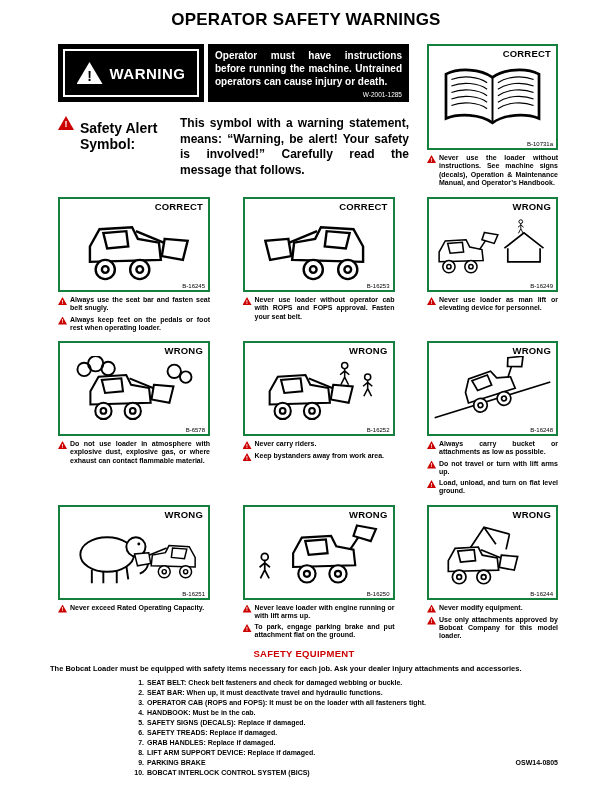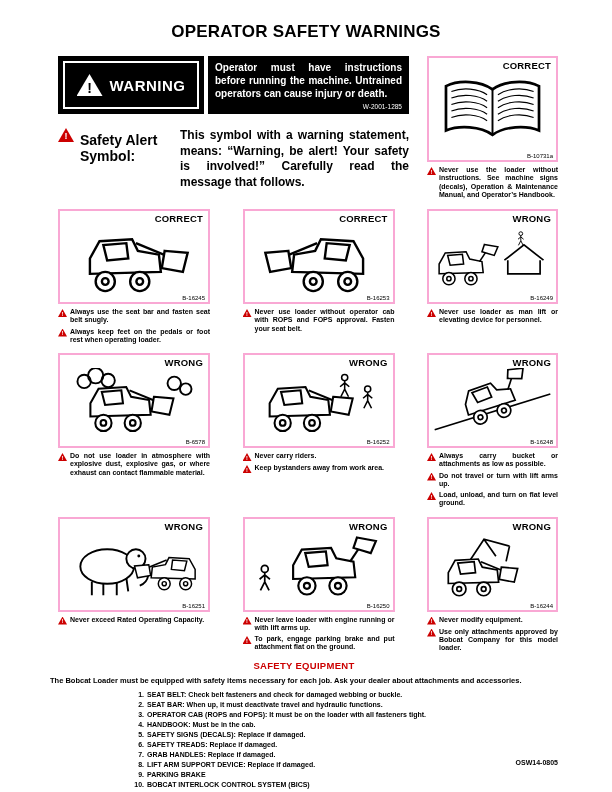--- a/index.html
+++ b/index.html
@@ -1,20 +1,20 @@
 <!DOCTYPE html>
 <html><head>
 <meta charset="utf-8">
 <style>
   *{margin:0;padding:0;box-sizing:border-box}
   html,body{background:#fff}
   .page{width:612px;height:792px;margin:0 auto;position:relative;background:#fff;
         font-family:"Liberation Sans",sans-serif;color:#000;overflow:hidden}
 
-  .title{padding-top:22px;text-align:center;font-size:17px;font-weight:bold;letter-spacing:.2px}
+  .title{padding-top:10px;text-align:center;font-size:17px;font-weight:bold;letter-spacing:.2px}
 
   .top{display:flex;gap:18px;margin:14px 54px 0 58px}
   .top-left{flex:1;min-width:0}
   .top-right{flex:0 0 131px}
 
   .warnbox{display:flex;gap:4px}
   .warn-badge{flex:0 0 146px;background:#000;padding:5px}
   .warn-badge-inner{border:2px solid #fff;height:100%;display:flex;align-items:center;justify-content:center;gap:7px;padding:9px 4px}
   .warn-badge-label{color:#fff;font-weight:bold;font-size:15px;letter-spacing:.5px}
   .warn-text-box{flex:1;background:#000;color:#fff;padding:5px 7px 4px;display:flex;flex-direction:column;justify-content:space-between}
@@ -25,21 +25,21 @@
   .sas-left{flex:0 0 114px;display:flex;gap:6px;align-items:flex-start}
   .sas-label{font-size:14px;font-weight:bold;padding-top:4px}
   .sas-text{flex:1;font-size:12px;font-weight:bold;line-height:1.3;text-align:justify}
 
   .tri{flex:0 0 auto;display:inline-flex;align-items:flex-end;justify-content:center;
        background:#cc0000;clip-path:polygon(50% 0,100% 100%,0 100%);width:9px;height:8px}
   .bang{color:#fff;font-weight:bold;font-size:5.5px;line-height:1.1}
   .tri.mid{width:16px;height:14px}.tri.mid .bang{font-size:9px}
   .tri.badge{width:26px;height:22px;background:#fff}.tri.badge .bang{color:#000;font-size:14px}
 
-  .panel{position:relative;border:2px solid #f9a8d4;height:95px;background:#fff}
+  .panel{position:relative;border:2px solid #15803d;height:95px;background:#fff}
   .panel.tall{height:106px}
   .panel-label{position:absolute;top:2px;right:5px;font-size:9.5px;font-weight:bold;letter-spacing:.2px}
   .fig-id{position:absolute;bottom:1px;right:3px;font-size:6px}
   .illus{position:absolute;left:4px;top:13px;width:calc(100% - 8px);height:calc(100% - 22px)}
   .ln{stroke:#000;fill:none;stroke-width:2px}
 
   .cautions{margin-top:4px;display:flex;flex-direction:column;gap:3px}
   .caution{display:flex;gap:3px;align-items:flex-start}
   .caution .tri{margin-top:1px}
   .caution-text{font-size:7px;font-weight:bold;line-height:1.18;text-align:justify;flex:1}
@@ -372,21 +372,21 @@
             </span>
           <span class="caution-text">Use only attachments approved by Bobcat Company for this model loader.</span>
         </div>
       </div>
     </div>
 
   </div>
 
   <div class="se">
     <div class="se-heading">SAFETY EQUIPMENT</div>
-    <div class="se-intro">The Bobcat Loader must be equipped with safety items necessary for each job. Ask your dealer about attachments and accessories.</div>
+    <div class="se-intro">The Bobcat Loader must be equipped with safety items necessary for each job. Ask your dealer injury attachments and accessories.</div>
     <div class="se-list">
       <div class="se-item">
           <span class="se-num">1.</span>
           <span>SEAT BELT: Check belt fasteners and check for damaged webbing or buckle.</span>
         </div>
       <div class="se-item">
           <span class="se-num">2.</span>
           <span>SEAT BAR: When up, it must deactivate travel and hydraulic functions.</span>
         </div>
       <div class="se-item">

